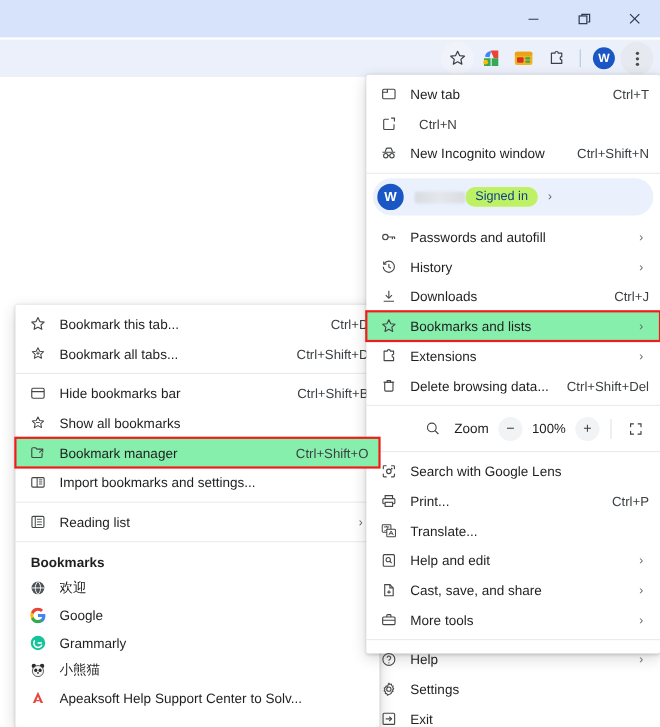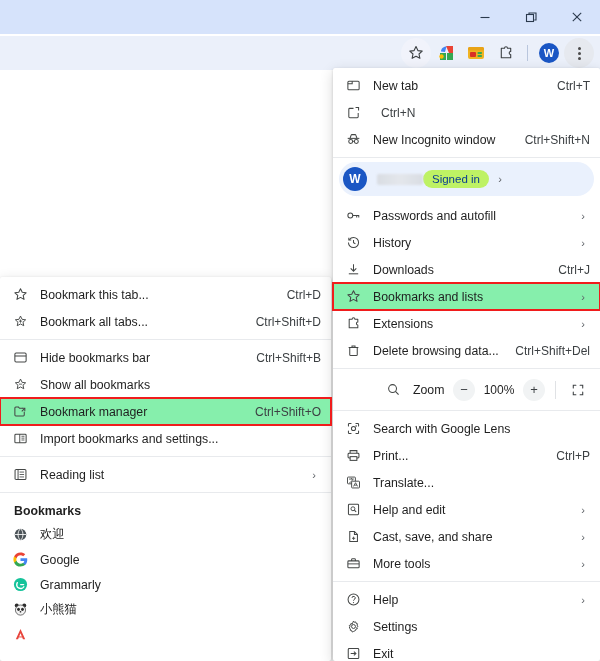--- a/index.html
+++ b/index.html
@@ -50,23 +50,23 @@
 
   
   .panel {
     position:absolute; background:#ffffff;
     box-shadow: 0 1px 3px rgba(0,0,0,.16), 0 4px 14px rgba(0,0,0,.16);
     border-radius:2px;
     font-size:12.3px; color:#1f1f1f;
   }
 
   
-  #main-menu { left:333px; top:68px; width:267px; height:593px; }
+  #main-menu { left:333px; top:68px; width:267px; height:526px; }
   
-  #bm-menu { left:0; top:277px; width:331px; height:384px; }
+  #bm-menu { left:14px; top:277px; width:331px; height:384px; }
 
   .mi {
     position:relative; display:flex; align-items:center;
     height:27px; padding:0 10px 0 0; cursor:default;
   }
   .mi .ic {
     width:40px; min-width:40px; display:flex; align-items:center; justify-content:center;
     color:#444746;
   }
   .mi .lbl { flex:1; white-space:nowrap; overflow:hidden; text-overflow:ellipsis; }
@@ -338,20 +338,21 @@
       <span class="lbl">小熊猫</span>
     </div>
 
     <div class="bm-item">
       <span class="ic">
         <svg width="15" height="15" viewBox="0 0 16 16">
           <path d="M8 2 L13 13 H10.6 L8 6.6 L5.4 13 H3 Z" fill="#e8453c"></path>
           <path d="M6.2 10.6h3.6" stroke="#e8453c" stroke-width="1"></path>
         </svg>
       </span>
+      <span class="lbl">Apeaksoft Help Support Center to Solv...</span>
     </div>
   </div>
 
   <div class="panel" id="main-menu">
 
     <div class="gap"></div>
 
     <div class="mi">
       <span class="ic">
         <svg width="15" height="15" viewBox="0 0 16 16">

